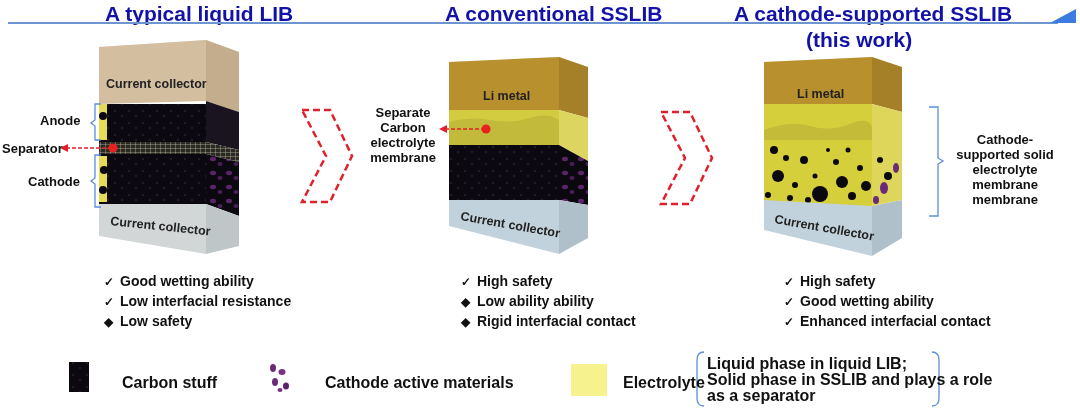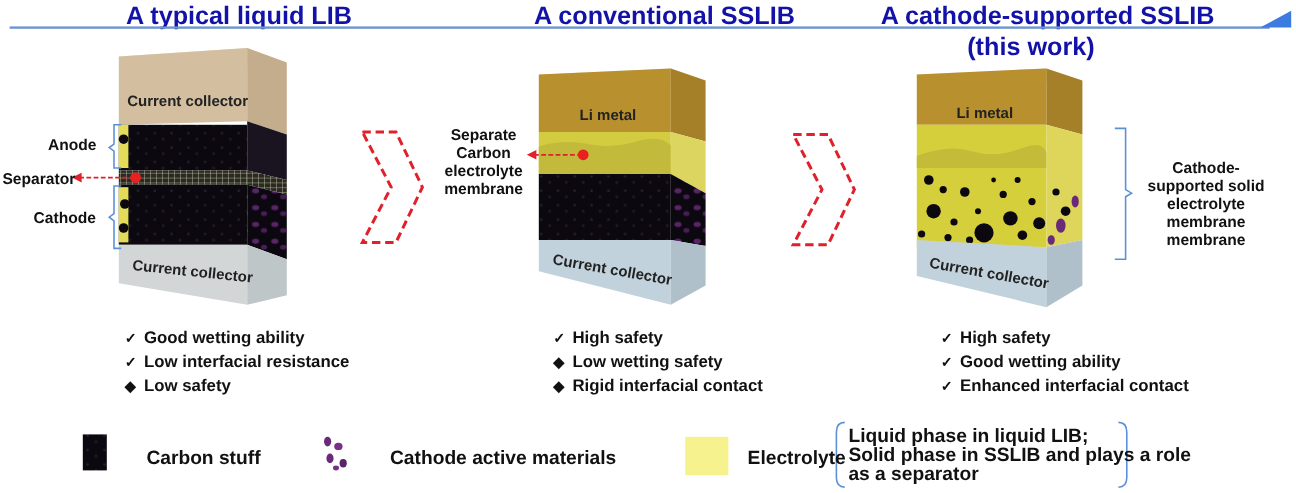--- a/index.html
+++ b/index.html
@@ -167,21 +167,21 @@
   <div>membrane</div>
 </div>
 
 <div class="abs feat" style="left:88px;top:272px;">
   <div><span class="mk">✓</span><span>Good wetting ability</span></div>
   <div><span class="mk">✓</span><span>Low interfacial resistance</span></div>
   <div><span class="mk">◆</span><span>Low safety</span></div>
 </div>
 <div class="abs feat" style="left:445px;top:272px;">
   <div><span class="mk">✓</span><span>High safety</span></div>
-  <div><span class="mk">◆</span><span>Low wetting safety</span></div>
+  <div><span class="mk">◆</span><span>Low ability ability</span></div>
   <div><span class="mk">◆</span><span>Rigid interfacial contact</span></div>
 </div>
 <div class="abs feat" style="left:768px;top:272px;">
   <div><span class="mk">✓</span><span>High safety</span></div>
   <div><span class="mk">✓</span><span>Good wetting ability</span></div>
   <div><span class="mk">✓</span><span>Enhanced interfacial contact</span></div>
 </div>
 
 <div class="abs legend-text" style="left:122px;top:374px;">Carbon stuff</div>
 <div class="abs legend-text" style="left:325px;top:374px;">Cathode active materials</div>

